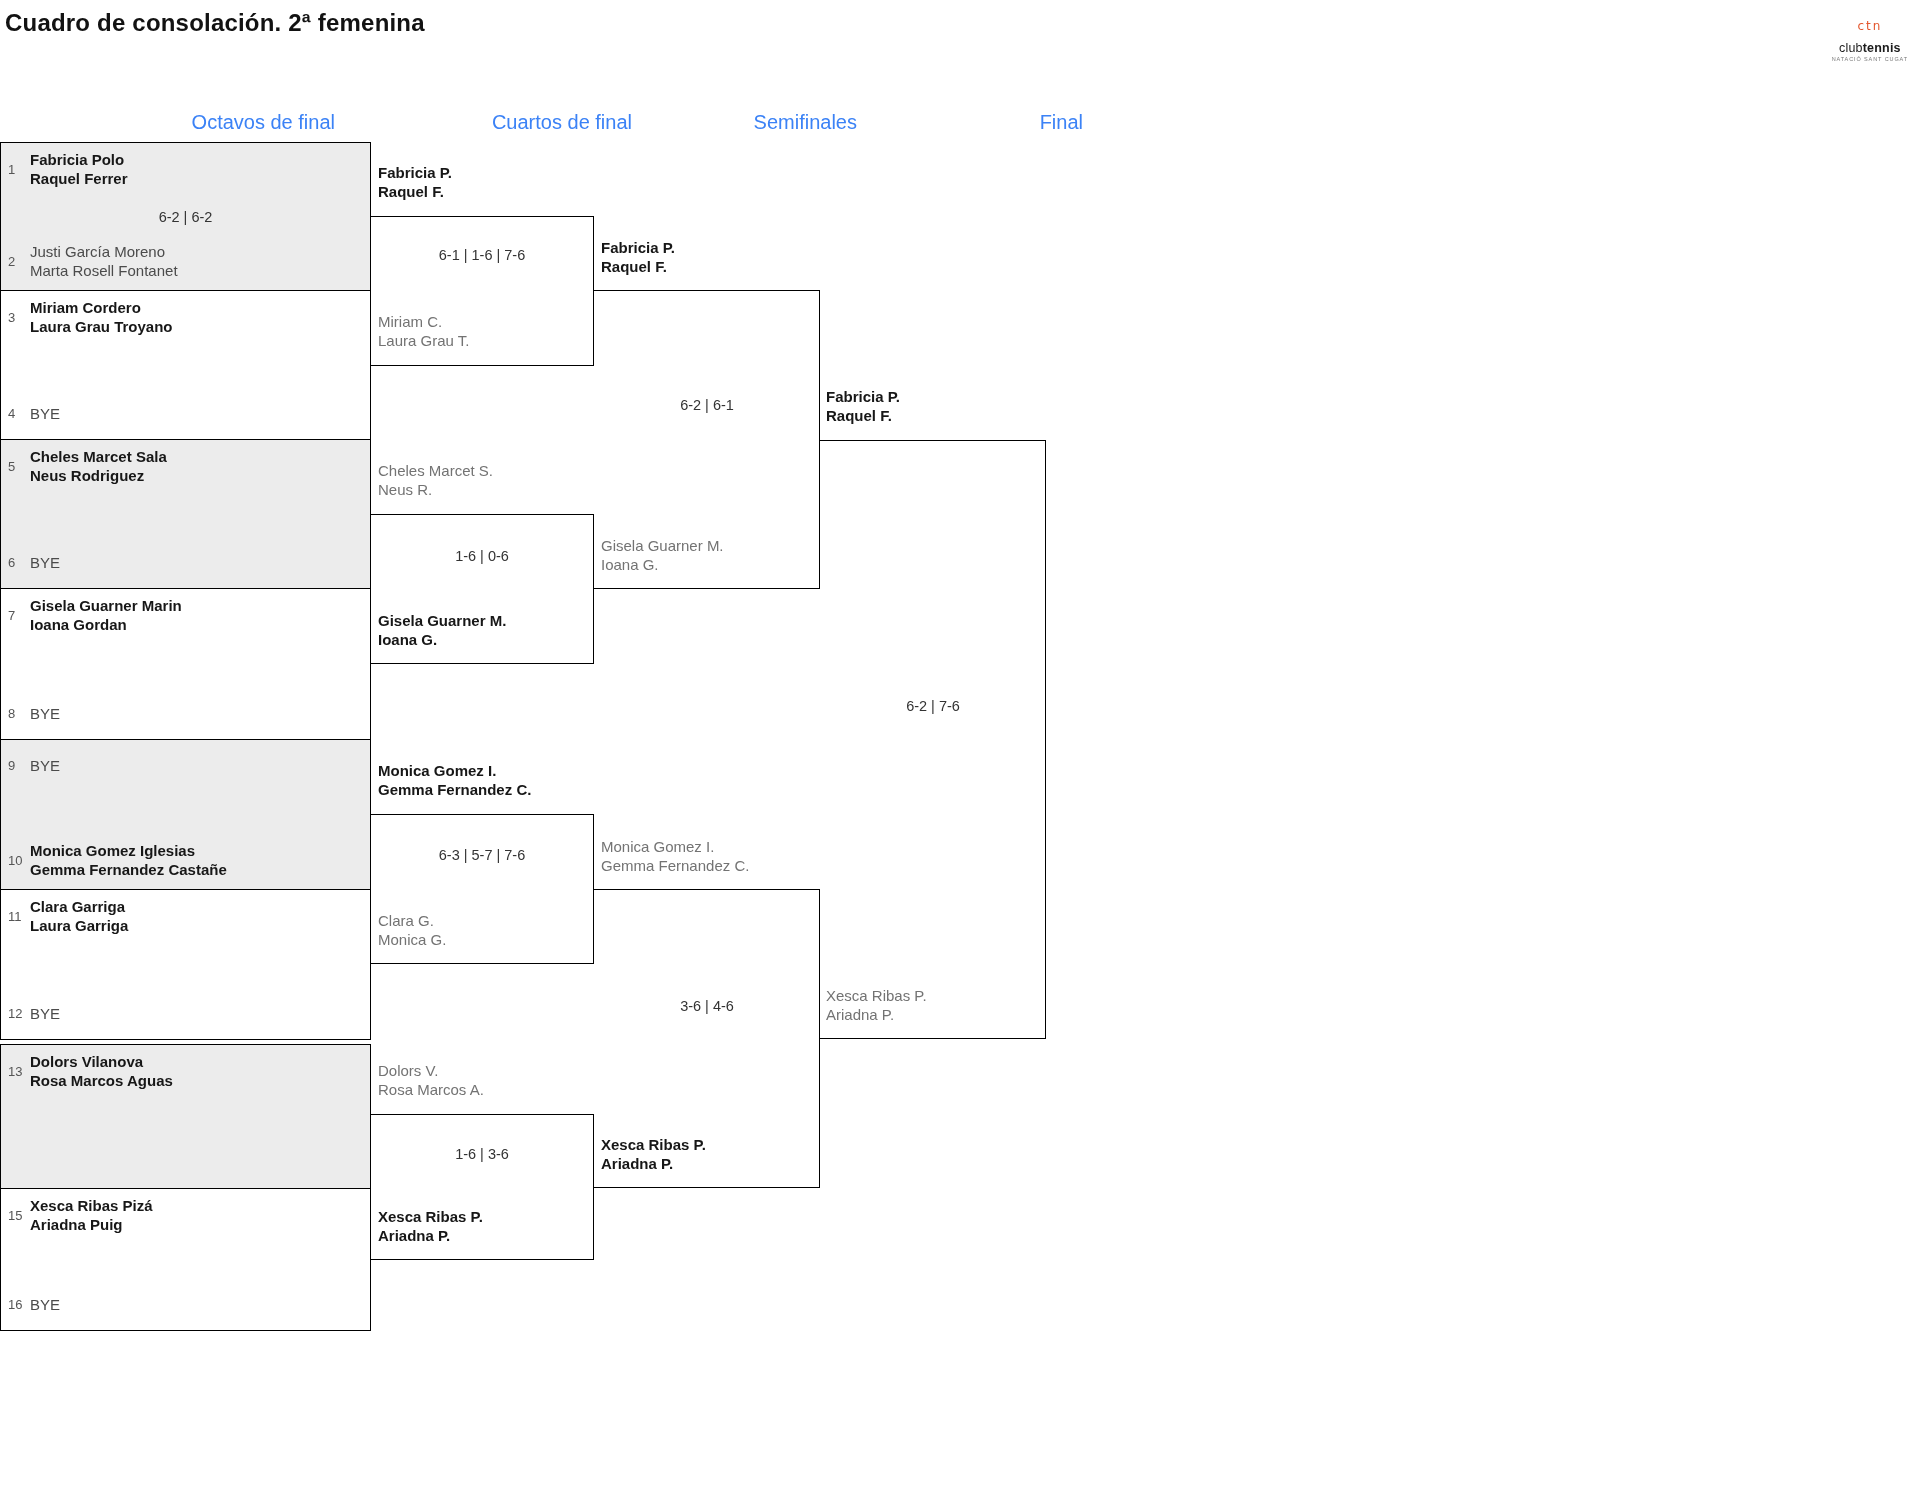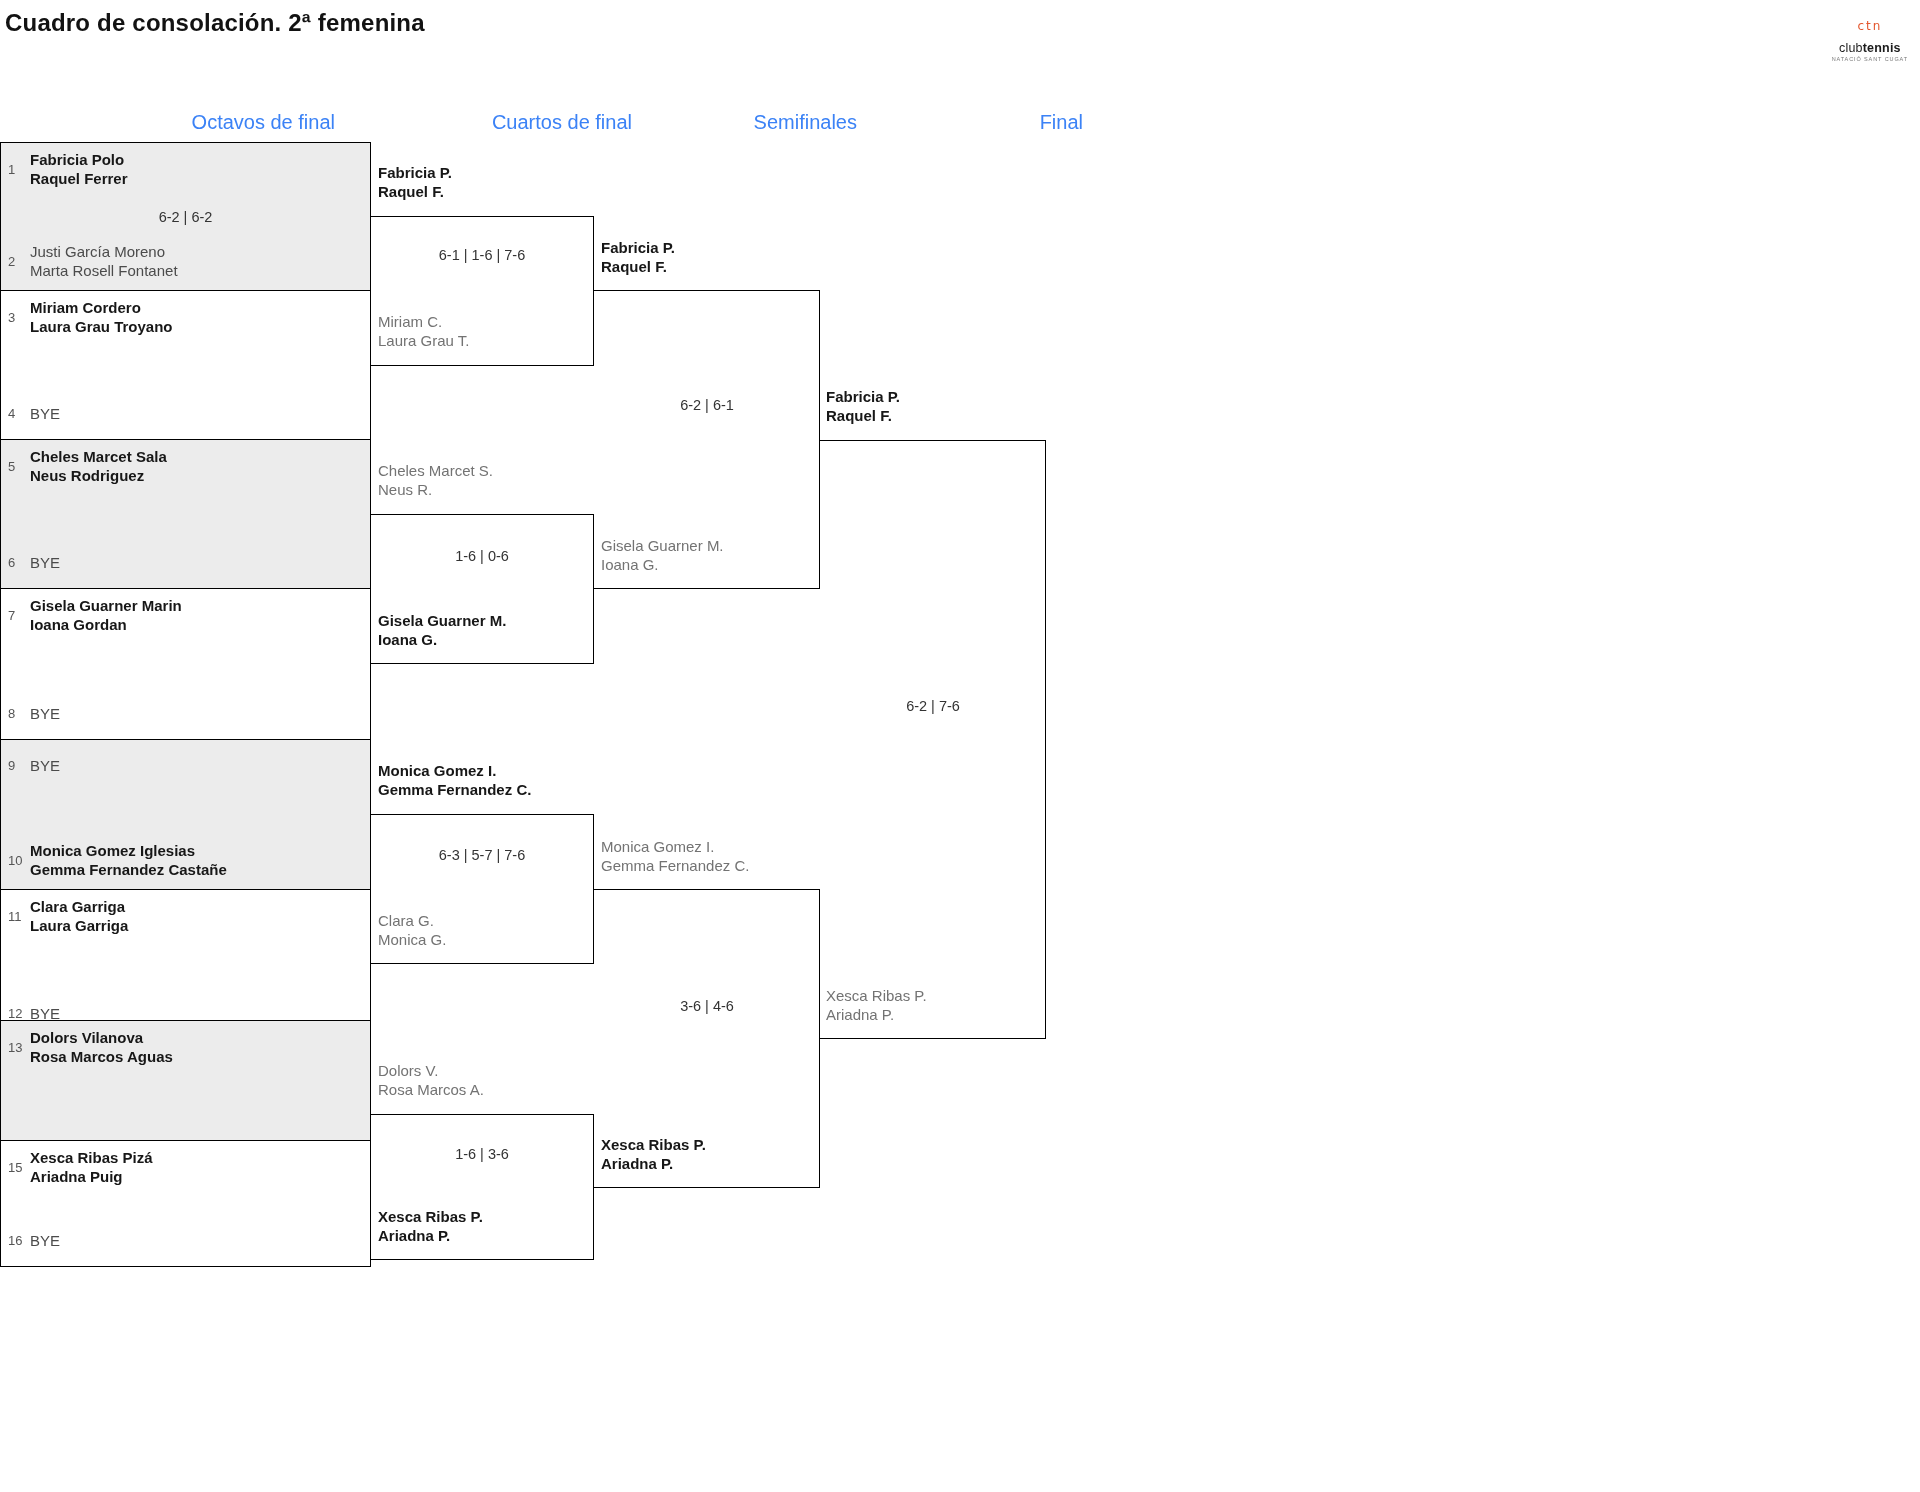--- a/index.html
+++ b/index.html
@@ -159,37 +159,37 @@
       </span>
     </div>
     <div class="slot bottom bye">
       <span class="seed">12</span>
       <span class="names">
         <span class="l">BYE</span>
       </span>
     </div>
   </div>
 
-  <div class="m shaded" style="top:1020px;height:175px">
+  <div class="m shaded" style="top:1044px;height:175px">
     <div class="slot top">
       <span class="seed">13</span>
       <span class="names w">
         <span class="l">Dolors Vilanova</span>
         <span class="l">Rosa Marcos Aguas</span>
       </span>
     </div>
     <div class="slot bottom bye">
       <span class="seed">14</span>
       <span class="names">
         <span class="l">BYE</span>
       </span>
     </div>
   </div>
 
-  <div class="m" style="top:1140px;height:127px">
+  <div class="m" style="top:1188px;height:143px">
     <div class="slot top">
       <span class="seed">15</span>
       <span class="names w">
         <span class="l">Xesca Ribas Pizá</span>
         <span class="l">Ariadna Puig</span>
       </span>
     </div>
     <div class="slot bottom bye">
       <span class="seed">16</span>
       <span class="names">

